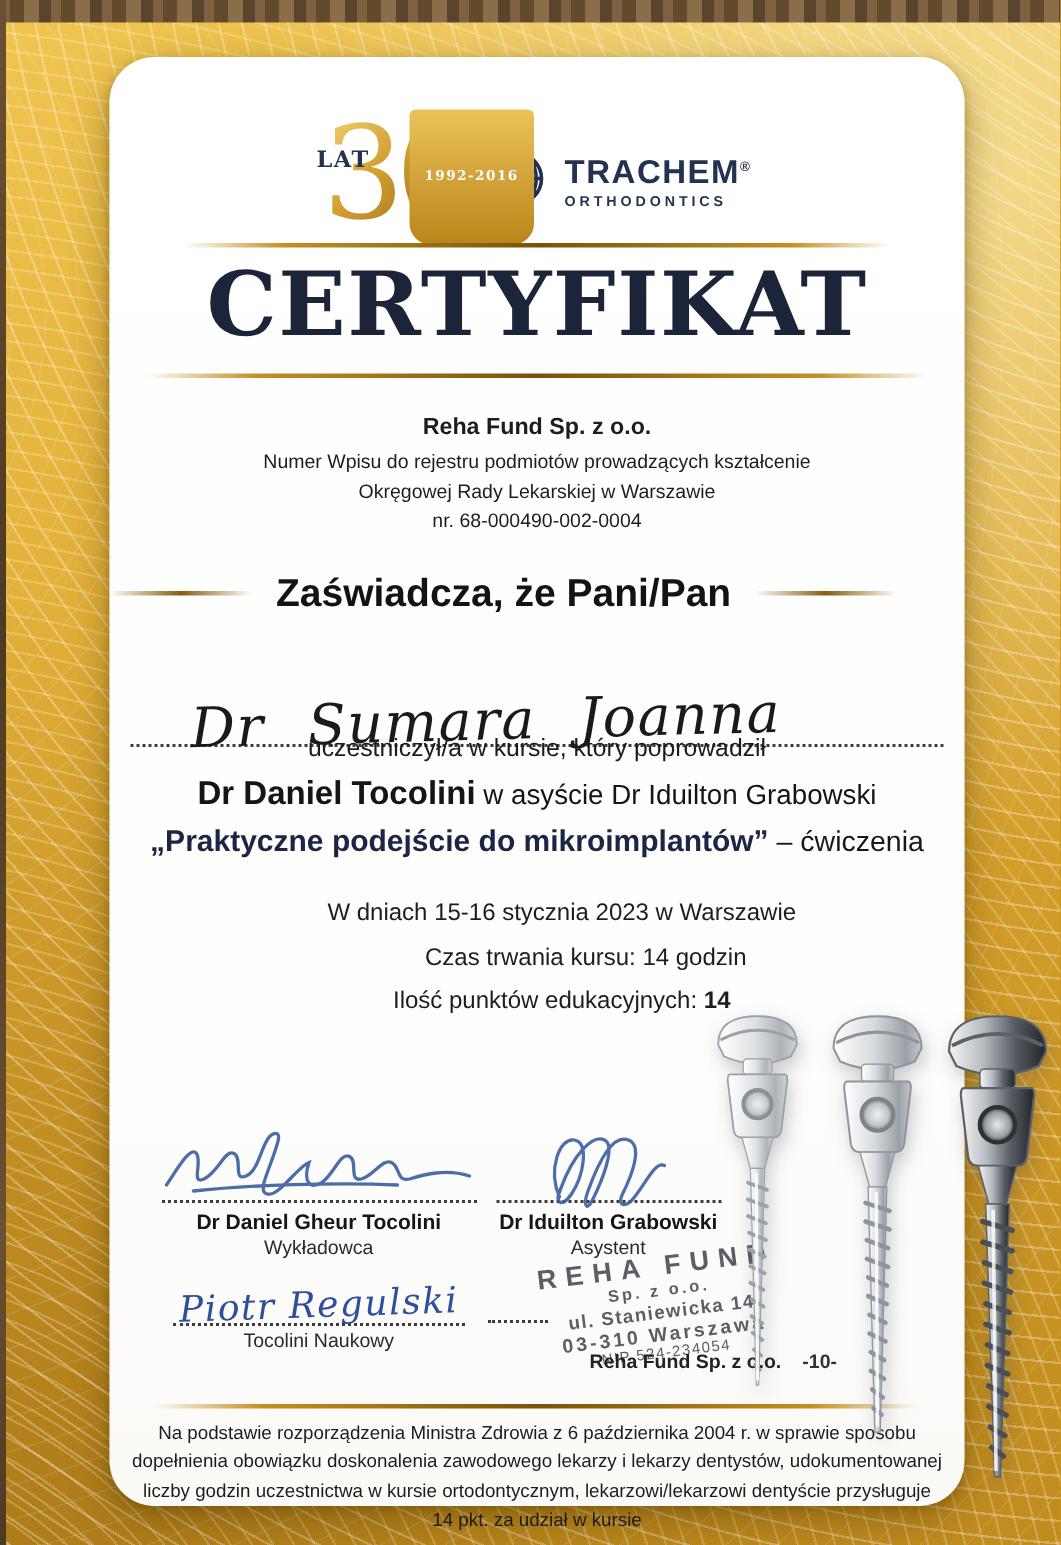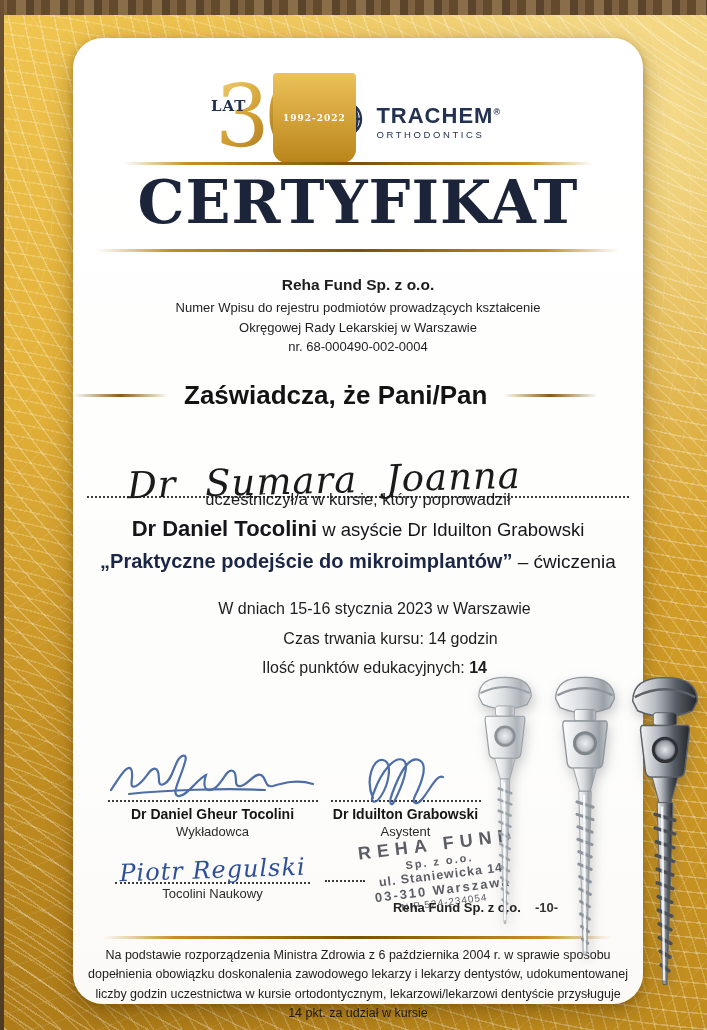--- a/index.html
+++ b/index.html
@@ -56,21 +56,21 @@
   .logo-ribbon{
     position:absolute;left:58px;bottom:-4px;
     background:linear-gradient(180deg,#ecc25a,#b9851a);
     color:#fff;font-size:9px;font-weight:bold;letter-spacing:1px;
     padding:2px 10px;border-radius:4px 4px 14px 14px;white-space:nowrap;
   }
   .globe{flex:0 0 auto;margin-top:6px;}
   .brand-stack{margin-top:8px;text-align:left;color:#233250;}
   .brand-name{font-size:22px;font-weight:bold;letter-spacing:1px;line-height:22px;}
   .brand-reg{font-size:9px;vertical-align:super;font-weight:bold;}
-  .brand-sub{font-size:9.5px;font-weight:normal;letter-spacing:2.6px;margin-top:2px;}
+  .brand-sub{font-size:9.5px;font-weight:bold;letter-spacing:2.6px;margin-top:2px;}
   
   .gold-rule{
     height:3px;border-radius:2px;
     background:linear-gradient(90deg,rgba(190,130,30,0) 0%,#c59022 14%,#7a5208 50%,#c59022 86%,rgba(190,130,30,0) 100%);
   }
   .side-rule{
     width:95px;height:3px;border-radius:2px;
     background:linear-gradient(90deg,rgba(190,130,30,0),#8a5d10 50%,rgba(190,130,30,0));
   }
   
@@ -148,21 +148,21 @@
 <div class="gold-bg"></div>
 <div class="wood-strip"></div>
 <div class="wood-sliver"></div>
 
 <div class="card">
 
   <div class="abs center logo">
     <span class="logo-30">
       <span>30</span>
       <span class="logo-lat">LAT</span>
-      <span class="logo-ribbon">1992-2022</span>
+      <span class="logo-ribbon">1992-2016</span>
     </span>
     <svg class="globe" width="44" height="44" viewBox="0 0 44 44">
       <g fill="none" stroke="#233250" stroke-width="2.4">
         <circle cx="22" cy="22" r="17"></circle>
         <ellipse cx="22" cy="22" rx="7.5" ry="17"></ellipse>
         <ellipse cx="22" cy="22" rx="13.5" ry="17"></ellipse>
         <line x1="5" y1="22" x2="39" y2="22"></line>
         <line x1="7.5" y1="13" x2="36.5" y2="13"></line>
         <line x1="7.5" y1="31" x2="36.5" y2="31"></line>
       </g>

